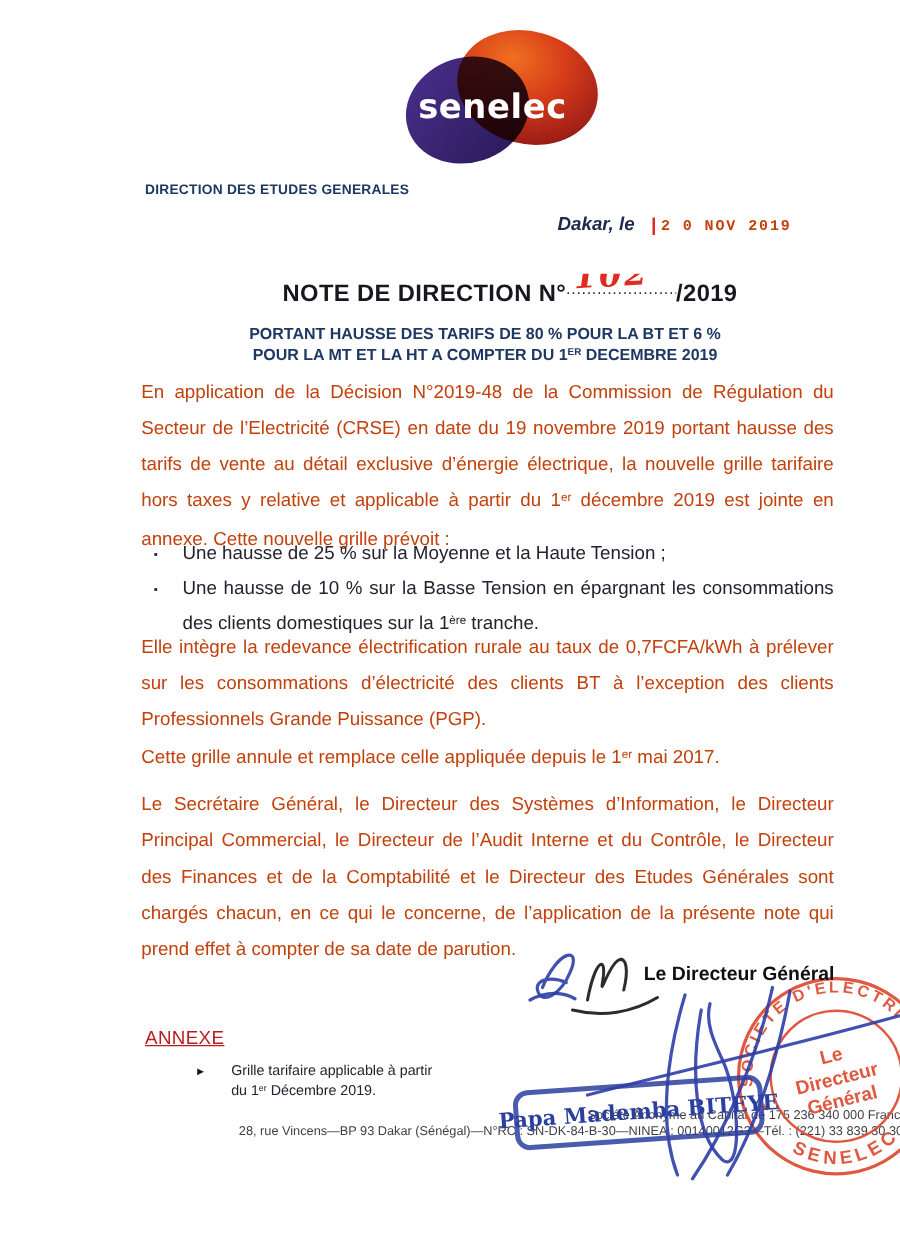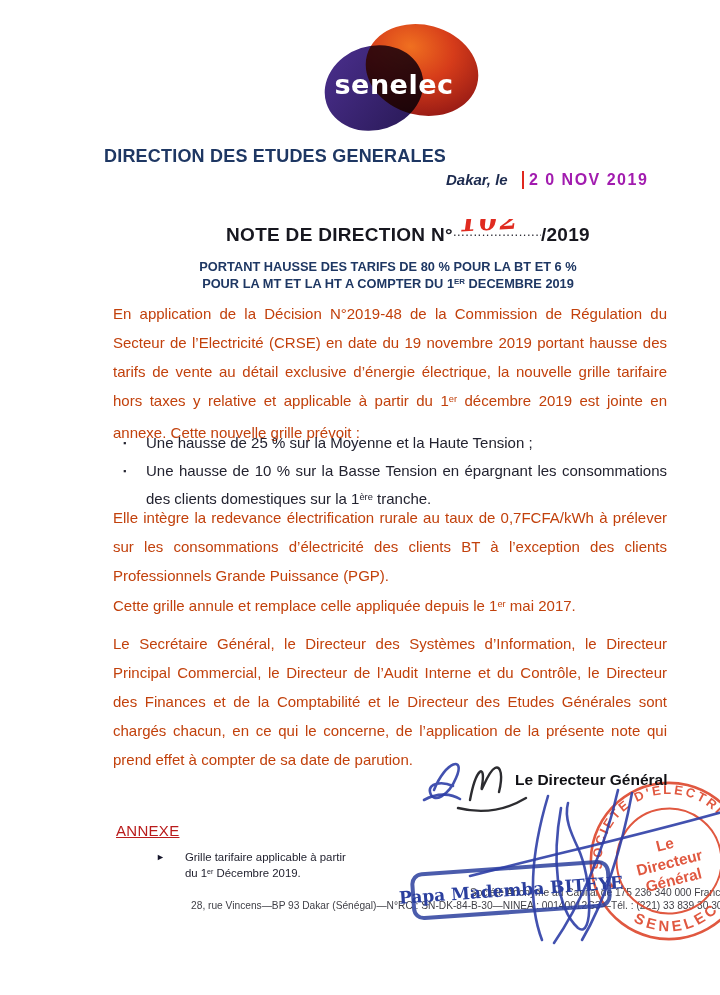--- a/index.html
+++ b/index.html
@@ -1,26 +1,26 @@
 <!DOCTYPE html>
 <html><head>
 <meta charset="utf-8">
 <style>
   html,body{margin:0;padding:0;background:#ffffff;}
   .page{position:relative;width:720px;height:995px;background:#fff;overflow:hidden;
         font-family:"Liberation Sans",sans-serif;color:#232330;margin-left:28px;}
   
   .logo{position:absolute;left:296px;top:22px;width:158px;height:114px;}
   
-  .dept{position:absolute;left:76px;top:146px;font-size:18px;font-weight:bold;
+  .dept{position:absolute;left:88px;top:146px;font-size:11px;font-weight:bold;
         color:#1e3763;letter-spacing:.2px;}
   .dateline{position:absolute;left:418px;top:171px;font-size:15px;white-space:nowrap;}
   .date-label{font-weight:bold;font-style:italic;color:#1c2a4e;}
-  .date-stamp{display:inline-block;margin-left:10px;color:#a21caf;
-        font-family:Liberation Sans, sans-serif;font-weight:bold;font-size:16px;
+  .date-stamp{display:inline-block;margin-left:10px;color:#c2410c;
+        font-family:Liberation Mono, monospace;font-weight:bold;font-size:12px;
         letter-spacing:1.5px;border-left:2px solid #e0281e;padding-left:5px;}
   
   .title-row{position:absolute;left:40px;top:219px;width:680px;text-align:center;
         font-size:19px;font-weight:bold;color:#17171f;letter-spacing:.3px;white-space:nowrap;}
   .dots-wrap{display:inline-block;position:relative;width:88px;overflow:hidden;
         vertical-align:baseline;}
   .dots{font-size:13px;font-weight:500;letter-spacing:.5px;color:#2a2a33;white-space:nowrap;}
   .note-number{position:absolute;left:6px;top:-13px;color:#e02b20;
         font-family:"DejaVu Serif",serif;font-style:italic;font-weight:bold;font-size:26px;
         transform:rotate(-3deg);letter-spacing:2px;}

